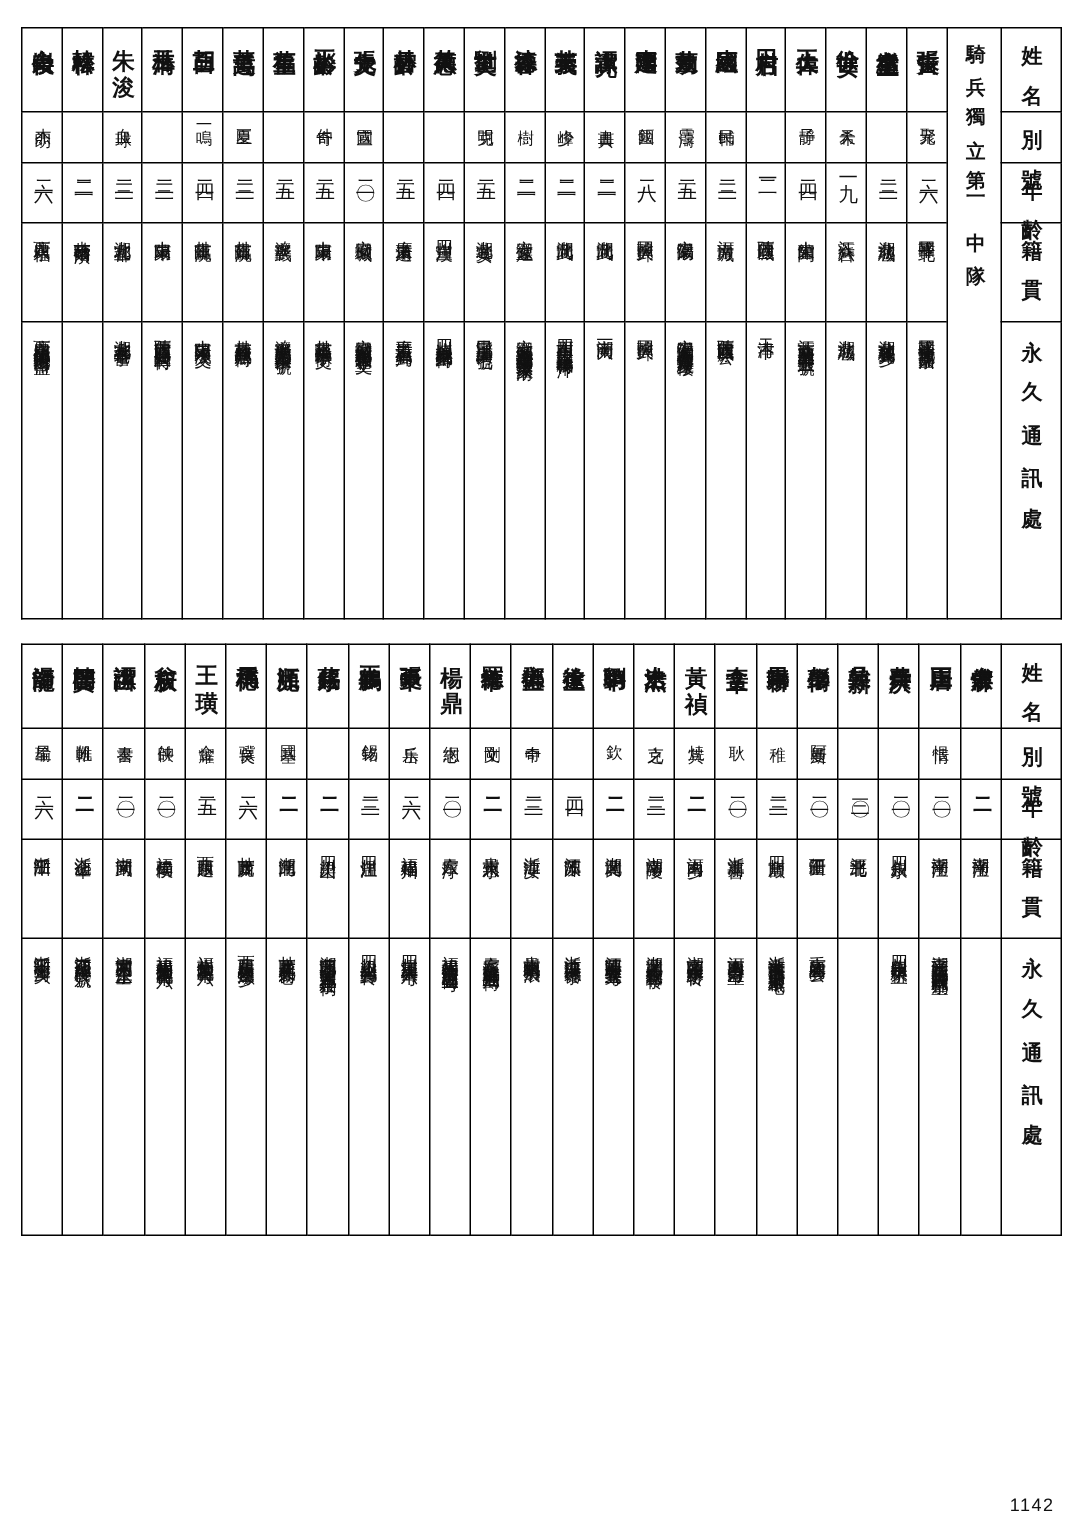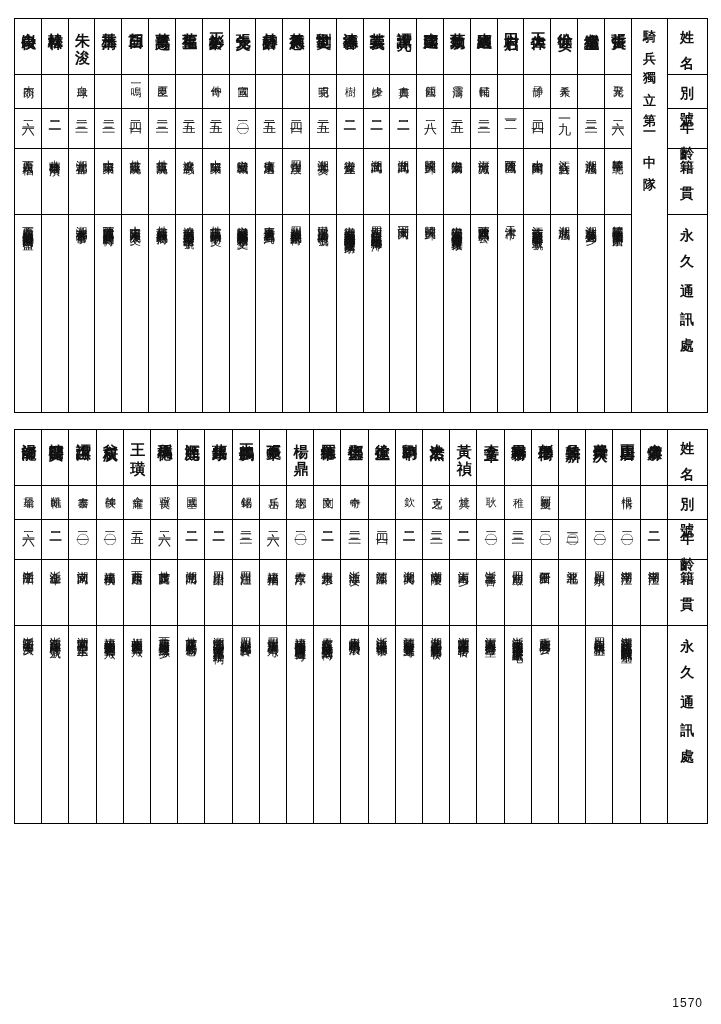--- a/index.html
+++ b/index.html
@@ -1398,14 +1398,14 @@
           </td>
           <td class="header-col">
             <div class="cell-inner center">
               <div class="vtext t-head">永 久 通 訊 處</div>
             </div>
           </td>
         </tr>
       </tbody>
   </table>
 
-  <div class="pagenum">1570</div>
+  <div class="pagenum">1142</div>
 </div>
 
 </body></html>

